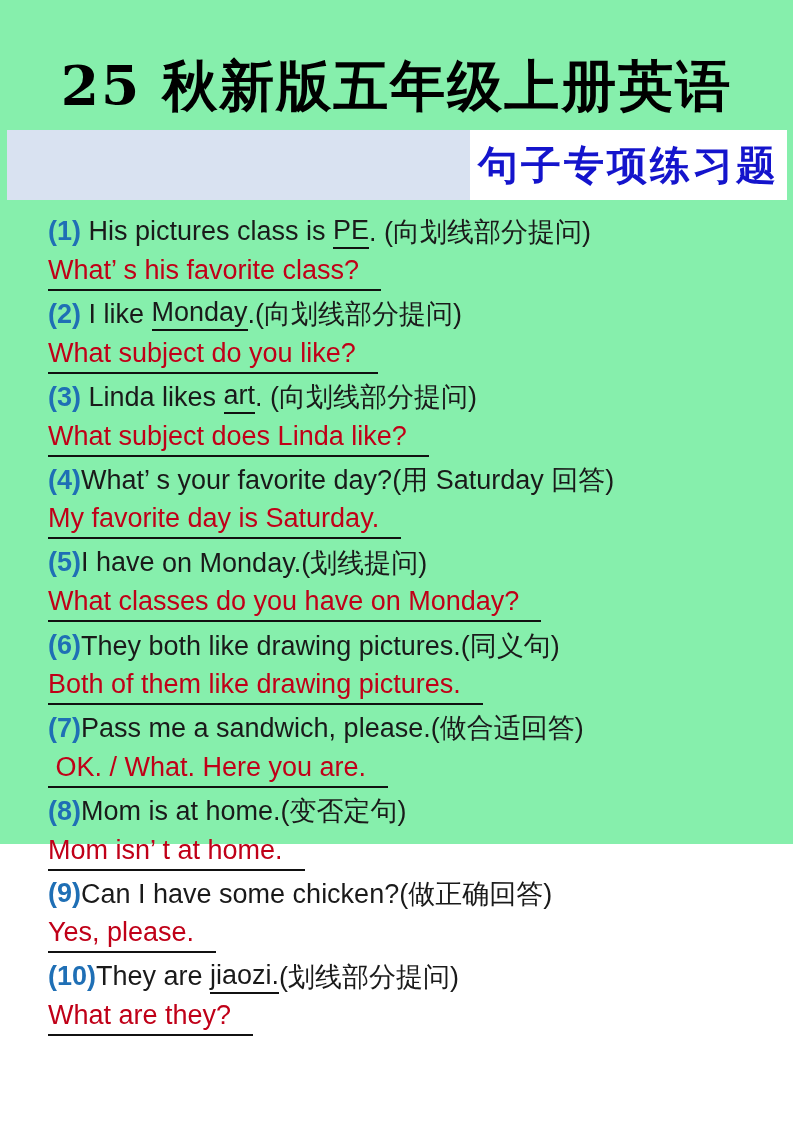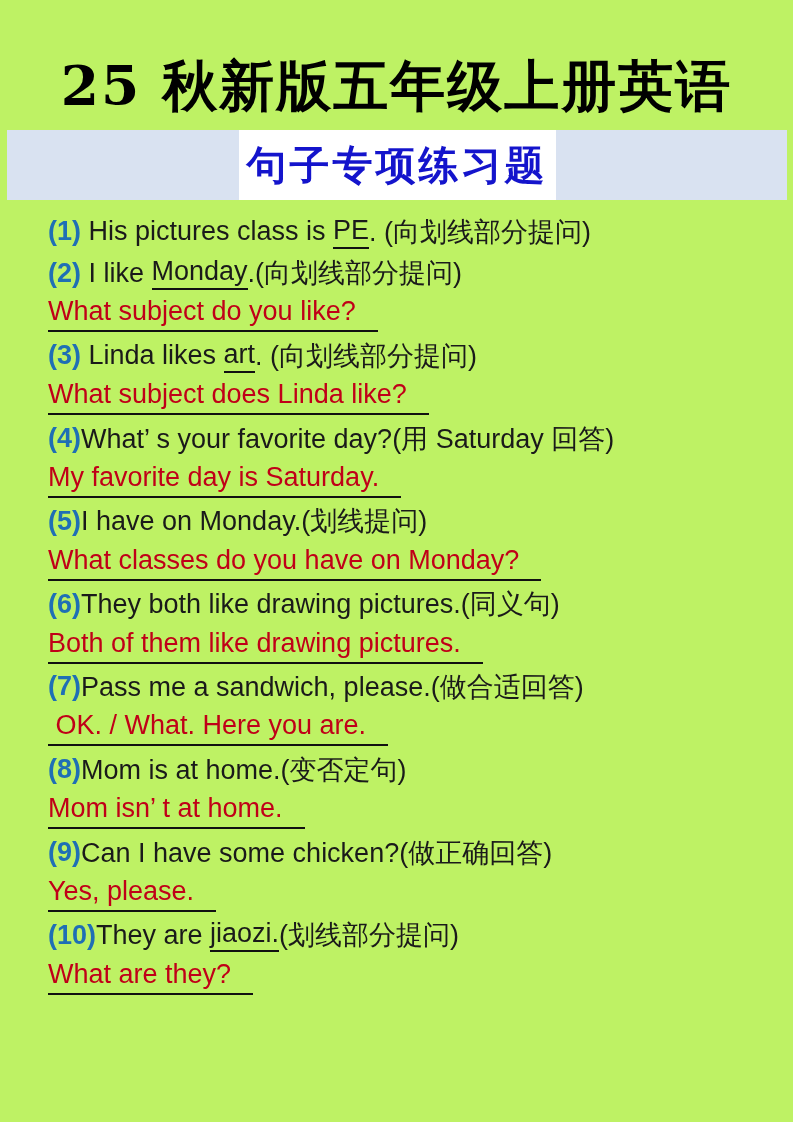--- a/index.html
+++ b/index.html
@@ -11,21 +11,21 @@
     --underline-black: #111111;
   }
   * { box-sizing: border-box; }
   html, body { margin: 0; padding: 0; }
   body {
     width: 793px; height: 1122px;
     background: #ffffff;
     font-family: "Liberation Sans", "DejaVu Sans", sans-serif;
     overflow: hidden;
   }
-  .page { position: relative; width: 793px; height: 1122px; background: #bef264; }
+  .page { position: relative; width: 793px; height: 844px; background: #86efac; }
 
   .title {
     padding-top: 50px;
     text-align: center;
     font-family: "DejaVu Serif", "Liberation Serif", serif;
     font-weight: bold;
     font-size: 55px;
     line-height: 72px;
     color: #000;
     letter-spacing: 2px;
@@ -33,21 +33,21 @@
   }
 
   .band {
     margin-left: 7px;
     margin-top: 8px;
     width: 780px;
     height: 70px;
     background: var(--band-bg);
     display: flex;
     align-items: stretch;
-    justify-content: center;
+    justify-content: flex-end;
   }
   .band-center {
     background: #ffffff;
     display: flex;
     align-items: center;
     padding: 0 8px;
   }
   .subtitle {
     font-family: "DejaVu Serif", "Liberation Serif", serif;
     font-weight: bold;
@@ -92,20 +92,21 @@
   <div class="title">25 秋新版五年级上册英语</div>
 
   <div class="band">
     <div class="band-center">
       <div class="subtitle">句子专项练习题</div>
     </div>
   </div>
 
   <div class="content">
       <div class="line"><span class="qnum">(1)</span><span class="q-text"> His pictures class is </span><span class="q-underline">PE</span><span class="q-text">. (向划线部分提问)</span></div>
+      <div class="line"><span class="answer">What’ s his favorite class?</span></div>
       <div class="line"><span class="qnum">(2)</span><span class="q-text"> I like </span><span class="q-underline">Monday</span><span class="q-text">.(向划线部分提问)</span></div>
       <div class="line"><span class="answer">What subject do you like?</span></div>
       <div class="line"><span class="qnum">(3)</span><span class="q-text"> Linda likes </span><span class="q-underline">art</span><span class="q-text">. (向划线部分提问)</span></div>
       <div class="line"><span class="answer">What subject does Linda like?</span></div>
       <div class="line"><span class="qnum">(4)</span><span class="q-text">What’ s your favorite day?(用 Saturday 回答)</span></div>
       <div class="line"><span class="answer">My favorite day is Saturday.</span></div>
       <div class="line"><span class="qnum">(5)</span><span class="q-text">I have </span><span class="q-text">on Monday.(划线提问)</span></div>
       <div class="line"><span class="answer">What classes do you have on Monday?</span></div>
       <div class="line"><span class="qnum">(6)</span><span class="q-text">They both like drawing pictures.(同义句)</span></div>
       <div class="line"><span class="answer">Both of them like drawing pictures.</span></div>

